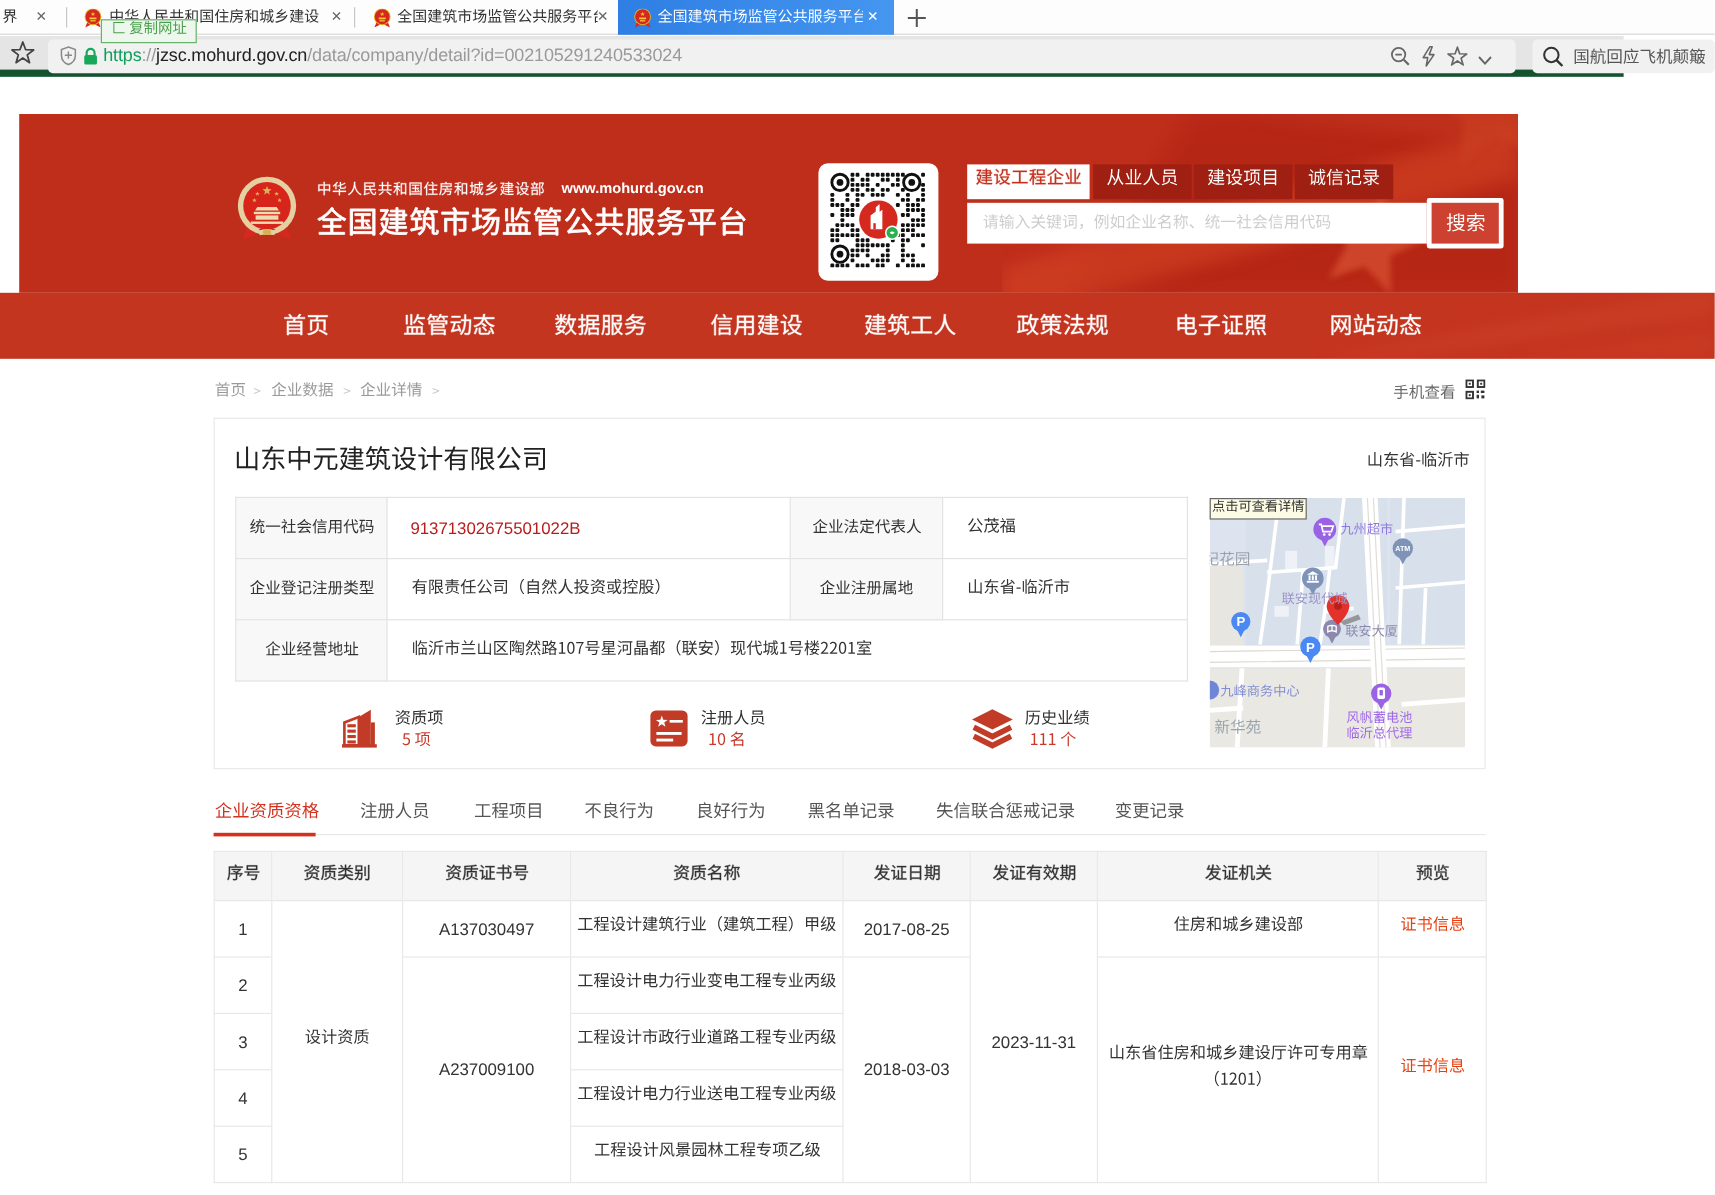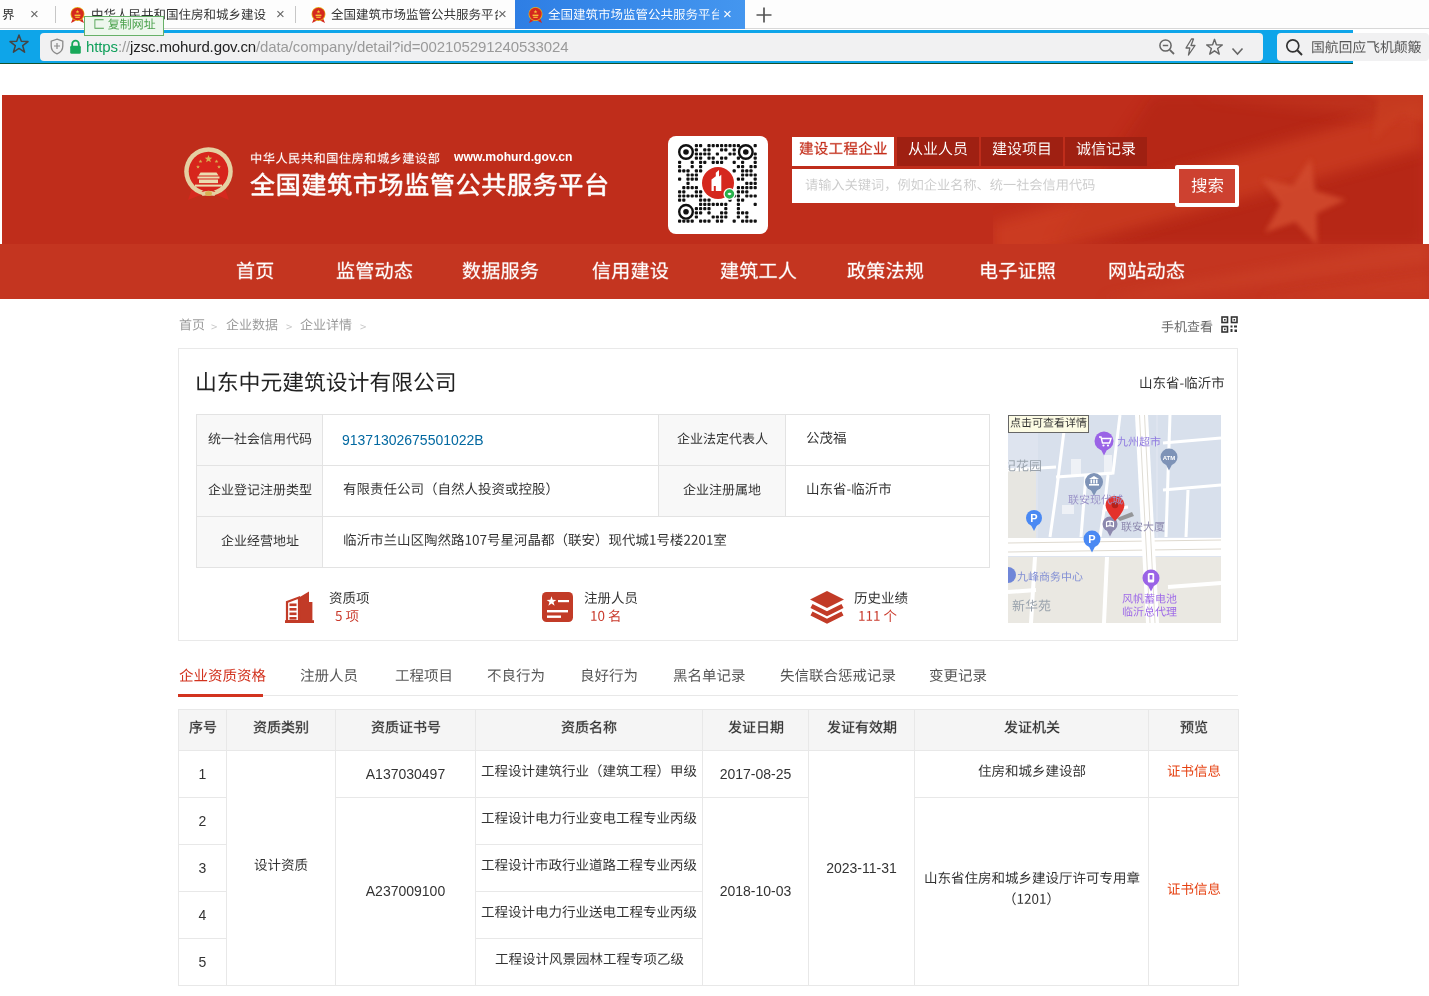--- a/index.html
+++ b/index.html
@@ -5,39 +5,39 @@
 html,body{width:1429px;height:996px;overflow:hidden;background:#fff;font-family:"Liberation Sans",sans-serif;-webkit-font-smoothing:antialiased}
 #page{position:relative;width:1429px;height:996px;overflow:hidden}
 .abs{position:absolute}
 svg.t{display:inline-block}
 
 #tabbar{position:absolute;left:0;top:0;width:1429px;height:29px;background:#fdfdfd;border-bottom:1px solid #d8d8d8}
 .tabsep{position:absolute;top:6px;width:1px;height:17px;background:#c7c7c7}
 .tabx{position:absolute;top:4px;font-size:15px;color:#666;line-height:20px}
 .tabtitle{position:absolute;top:7px;height:16px;overflow:hidden;white-space:nowrap}
 #activetab{position:absolute;left:515px;top:0;width:230px;height:29px;background:linear-gradient(90deg,#2e7ee4,#4496ef)}
-#addrbar{position:absolute;left:0;top:30px;width:1353px;height:34px;background:#0ea5e9;border-bottom:1px solid #14532d}
+#addrbar{position:absolute;left:0;top:30px;width:1353px;height:34px;background:#e5e5e5;border-bottom:6px solid #14532d}
 #urlpill{position:absolute;left:40px;top:3px;width:1223px;height:28px;background:#f1f1f2;border-radius:4px}
 #sbox{position:absolute;left:1277px;top:3px;width:152px;height:28px;background:#f1f1f2;border-radius:4px}
 #urltext{position:absolute;left:46px;top:4.5px;font-size:15px;letter-spacing:-0.12px;color:#222;white-space:nowrap}
 #urltext .g{color:#11a05c}#urltext .p{color:#9a9a9a}
 #tooltip{position:absolute;left:84px;top:16px;width:80px;height:20px;background:#edf7ed;border:1px solid #67b168;z-index:9;text-align:center;line-height:17px}
 
-#banner{position:absolute;left:2px;top:95px;width:1421px;height:149px;background:#bf2d1b;overflow:hidden}
+#banner{position:absolute;left:16px;top:95px;width:1249px;height:149px;background:#bf2d1b;overflow:hidden}
 #navbar{position:absolute;left:0;top:244px;width:1429px;height:55px;background:#c43520;overflow:hidden}
 #qrbox{position:absolute;left:666px;top:41px;width:100px;height:98px;background:#fff;border-radius:8px}
 .stab{position:absolute;top:42px;height:29px;text-align:center;line-height:29px;background:#9f2012}
 #stab1{left:790px;width:102px;background:#fff}
 #searchinput{position:absolute;left:790px;top:74px;width:383px;height:34px;background:#fff}
 #searchbtnw{position:absolute;left:1173px;top:70px;width:64px;height:42px;background:#fff;border-radius:2px}
 #searchbtn{position:absolute;left:4px;top:4px;width:56px;height:34px;background:#cd4130;text-align:center}
 
 #card{position:absolute;left:178px;top:348px;width:1060px;height:293px;border:1px solid #e9e9e9;background:#fff}
 #infotable{position:absolute;left:17px;top:65px;border-collapse:collapse}
-#infotable td{border:1px solid #e3e3e3;height:51px;font-size:14px;color:#0369a1}
+#infotable td{border:1px solid #e3e3e3;height:51px;font-size:14px;color:#b91c1c}
 #infotable td.lab{text-align:center;background:#f8f8f8}
 #infotable td.val{padding-left:19px}
 #bigtable{position:absolute;left:178px;top:709px;width:1060px;border-collapse:collapse;table-layout:fixed}
 #bigtable td,#bigtable th{border:1px solid #e8e8e8;text-align:center;vertical-align:middle;font-weight:normal}
 #bigtable thead th{height:41px;background:#f5f5f5}
 #bigtable tbody td{height:47px;line-height:20.5px}
 #bigtable tbody td.num{font-size:14px;color:#333}
 .mono{font-size:14px;color:#333}
 </style></head>
 <body>
@@ -1482,21 +1482,21 @@
                 <use href="#g53D8" x="8000"></use>
                 <use href="#g7535" x="9000"></use>
                 <use href="#g5DE5" x="10000"></use>
                 <use href="#g7A0B" x="11000"></use>
                 <use href="#g4E13" x="12000"></use>
                 <use href="#g4E1A" x="13000"></use>
                 <use href="#g4E19" x="14000"></use>
                 <use href="#g7EA7" x="15000"></use>
               </g>
             </svg></td>
-    <td rowspan="4" class="mono">2018-10-03</td>
+    <td rowspan="4" class="mono">2018-03-03</td>
     <td rowspan="4"><svg class="t" width="218.0" height="14.6" viewBox="0 0 218.0 14.6">
               <g fill="#333" transform="translate(1,11.88) scale(0.013500)">
                 <use href="#g5C71" x="0"></use>
                 <use href="#g4E1C" x="1000"></use>
                 <use href="#g7701" x="2000"></use>
                 <use href="#g4F4F" x="3000"></use>
                 <use href="#g623F" x="4000"></use>
                 <use href="#g548C" x="5000"></use>
                 <use href="#g57CE" x="6000"></use>
                 <use href="#g4E61" x="7000"></use>

